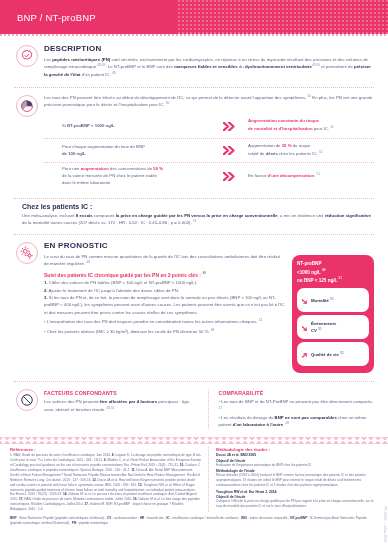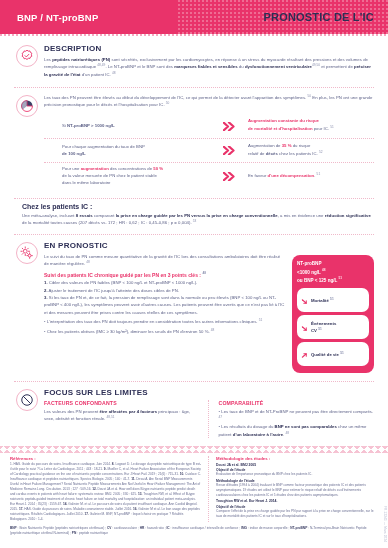--- a/index.html
+++ b/index.html
@@ -24,21 +24,21 @@
   }
   .header::after{
     content:"";
     position:absolute; right:0; top:0; bottom:0; width:210px;
     background-image:
       radial-gradient(circle at 1px 1px, rgba(255,255,255,.28) 0.8px, transparent 1px);
     background-size: 4px 4px;
     pointer-events:none;
   }
   .hdr-left {
-    color:#fff; font-size:9.5px; font-weight:bold; letter-spacing:.2px;
+    color:#fff; font-size:9.5px; font-weight:normal; letter-spacing:.2px;
     position:relative; z-index:2;
   }
   .hdr-right {
     color:#2d2f55; font-size:11px; font-weight:bold; letter-spacing:.2px;
     position:relative; z-index:2;
   }
   .dotted-sep{
     height:4px;
     background-image: radial-gradient(circle at 1px 1px,#f4a8bf 0.9px, transparent 1.1px);
     background-size:4px 4px;
@@ -137,21 +137,20 @@
     color:#b8bbd0; font-size:3px; letter-spacing:.2px;
   }
 </style>
 </head>
 <body>
 
 <div class="page">
 
   <div class="header">
     <div class="hdr-left">BNP / NT-proBNP</div>
-    <div class="hdr-right">PRONOSTIC DE L'IC</div>
   </div>
   <div class="dotted-sep"></div>
 
   <div class="body">
 
     <div class="section">
       <div class="sect-icon">
         <svg width="14" height="14" viewBox="0 0 24 24" fill="none" stroke="#e9336a" stroke-width="1.6">
           <path d="M12 2l2.2 1.7 2.7-.4 1 2.6 2.4 1.3-.8 2.6.8 2.6-2.4 1.3-1 2.6-2.7-.4L12 18l-2.2-1.7-2.7.4-1-2.6L3.7 12.5l.8-2.6-.8-2.6L6.1 6l1-2.6 2.7.4z"></path>
           <path d="M8.6 11.4l2.2 2.2 4.3-4.4" stroke-linecap="round"></path>
@@ -273,21 +272,20 @@
 
     <div class="hairline"></div>
 
     <div class="section">
       <div class="sect-icon">
         <svg width="14" height="14" viewBox="0 0 24 24" fill="none" stroke="#2d3055" stroke-width="1.7">
           <circle cx="12" cy="12" r="9"></circle>
           <path d="M5.6 5.6l12.8 12.8" stroke-linecap="round"></path>
         </svg>
       </div>
-      <div class="sect-title">FOCUS SUR LES LIMITES</div>
       <div class="lim-cols">
         <div class="lim-col">
           <div class="lim-title">FACTEURS CONFONDANTS</div>
           <div class="p">Les valeurs des PN peuvent <b>être affectées par 4 facteurs</b> principaux : âge, sexe, obésité et fonction rénale. <span class="sup">48,51</span></div>
         </div>
         <div class="lim-col">
           <div class="lim-title">COMPARABILITÉ</div>
           <div class="p">• Les taux de BNP et de NT-ProBNP ne peuvent pas être directement comparés. <span class="sup">47</span><br>• Les résultats du dosage du <b>BNP ne sont pas comparables</b> chez un même patient <b>d'un laboratoire à l'autre</b>. <span class="sup">48</span></div>
         </div>
       </div>

